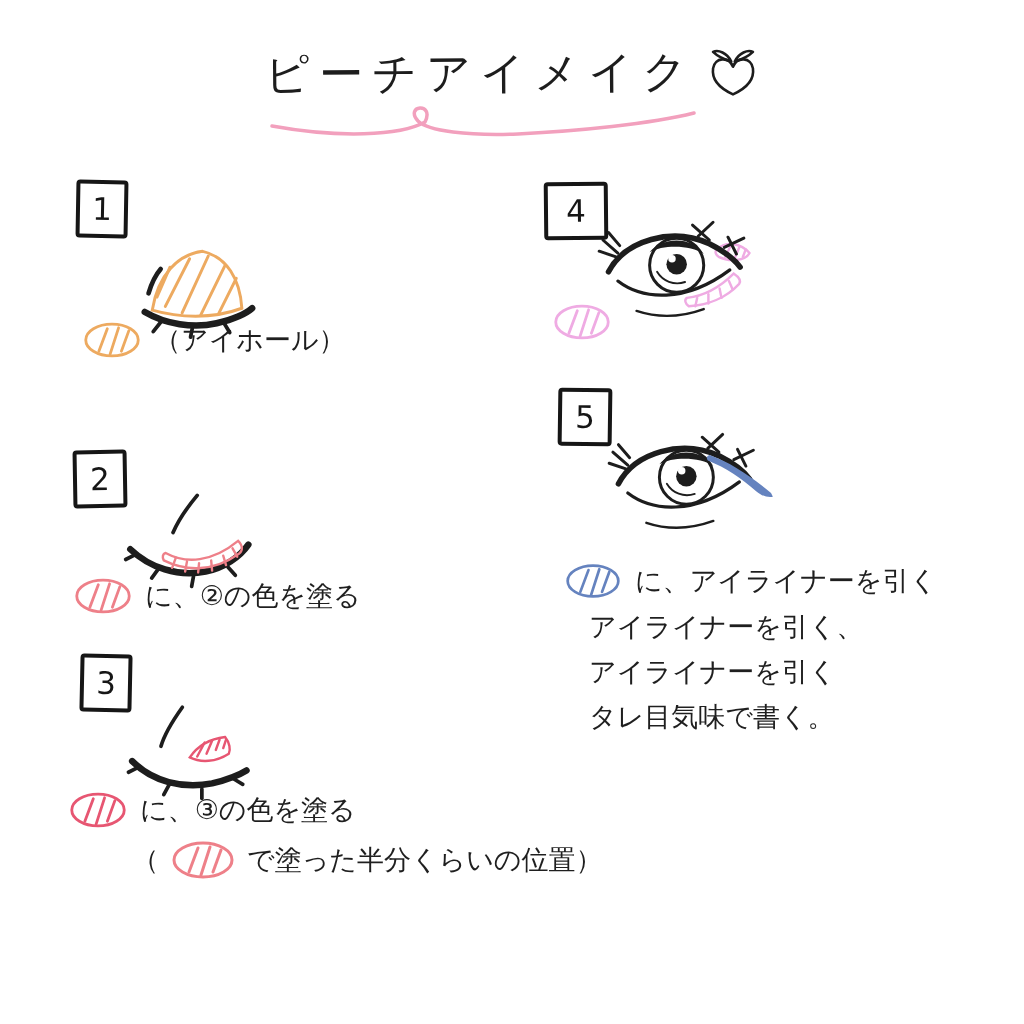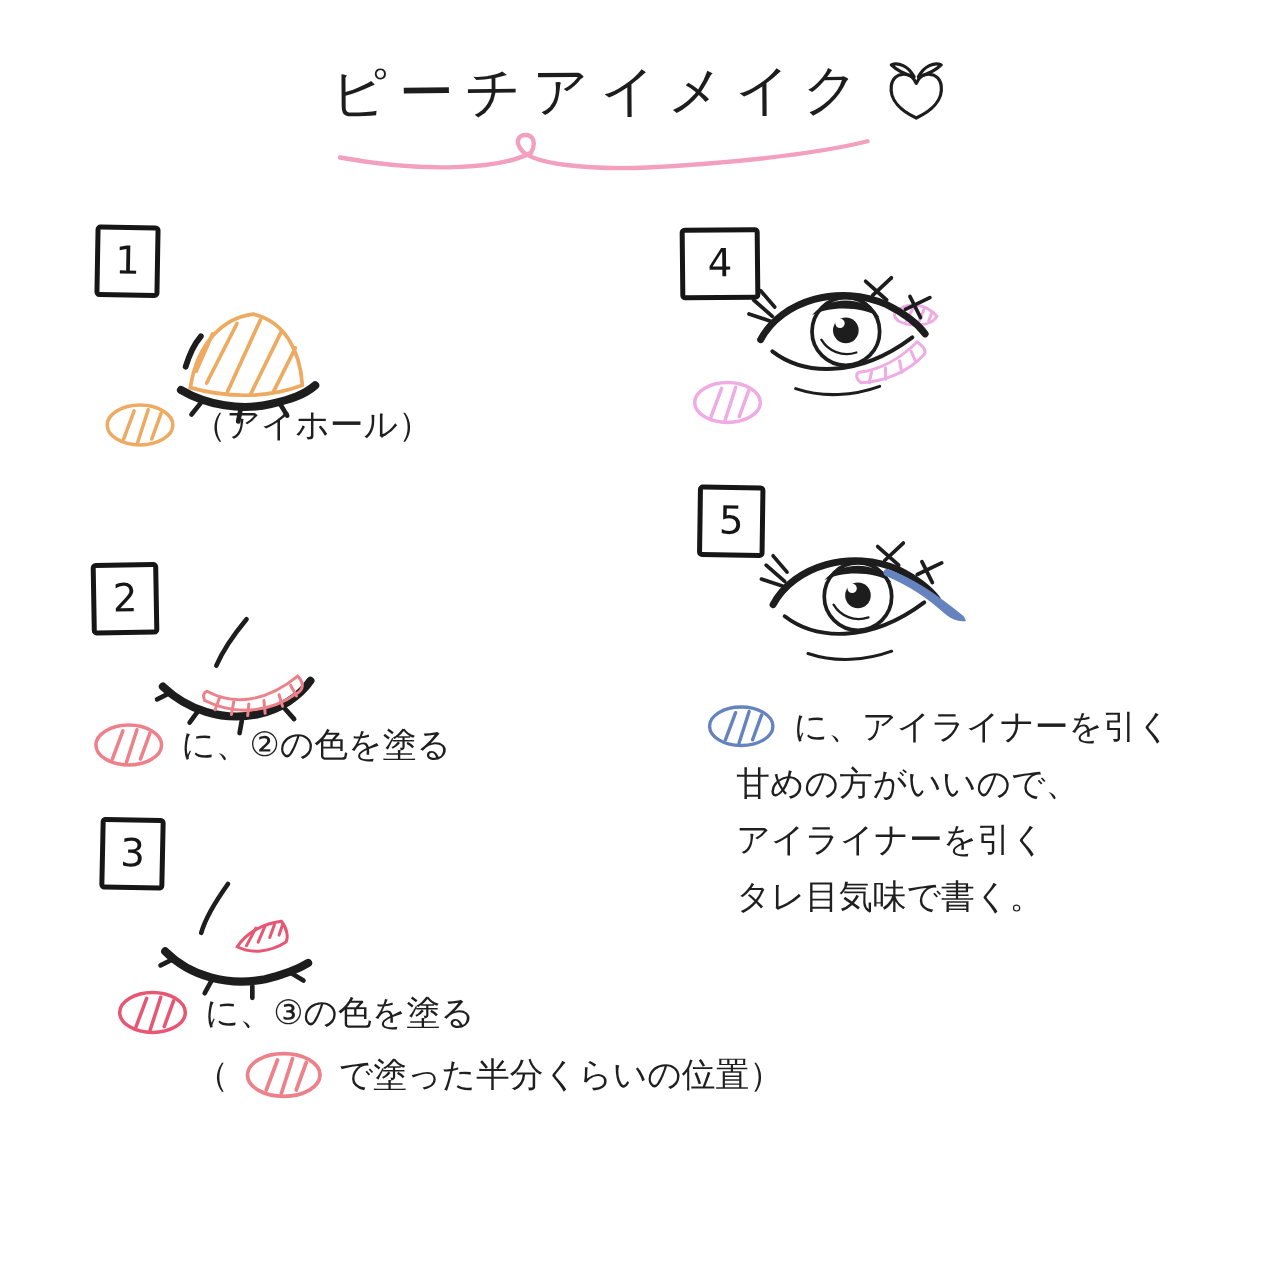--- a/index.html
+++ b/index.html
@@ -131,21 +131,21 @@
   </g>
   <g fill="none" stroke-width="2.6" stroke-linecap="round" stroke="#e75672">
     <path d="M88,66 C96,54 110,46 126,44 C131,50 132,58 130,62 C116,71 100,72 88,66 Z"></path>
     <line x1="96" y1="65" x2="104" y2="50"></line>
     <line x1="106" y1="62" x2="112" y2="48"></line>
     <line x1="116" y1="58" x2="120" y2="47"></line>
     <line x1="124" y1="56" x2="127" y2="47"></line>
   </g>
 </svg>
 
-<div class="abs" style="left:92px;top:790px;text-align:right;">
+<div class="abs" style="left:68px;top:790px;text-align:right;">
   <div class="cap-line">
     <svg class="swatch" width="60" height="40" viewBox="0 0 64 42">
       <g fill="none" stroke-width="3" stroke-linecap="round" stroke="#e75672">
         <ellipse cx="32" cy="21" rx="28" ry="17"></ellipse>
         <line x1="18" y1="33" x2="27" y2="9"></line>
         <line x1="30" y1="36" x2="39" y2="8"></line>
         <line x1="42" y1="33" x2="50" y2="11"></line>
       </g>
     </svg>
     <span>に、③の色を塗る</span>
@@ -247,21 +247,21 @@
       <g fill="none" stroke-width="3" stroke-linecap="round" stroke="#6583bf">
         <ellipse cx="32" cy="21" rx="28" ry="17"></ellipse>
         <line x1="18" y1="33" x2="27" y2="9"></line>
         <line x1="30" y1="36" x2="39" y2="8"></line>
         <line x1="42" y1="33" x2="50" y2="11"></line>
       </g>
     </svg>
     <span>に、アイライナーを引く</span>
   </div>
   <div class="cap-line mt" style="margin-left:26px;">
-    <span>甘めの方がいいので、</span>
+    <span>アイライナーを引く、</span>
   </div>
   <div class="cap-line mt" style="margin-left:26px;">
     <span>アイライナーを引く</span>
   </div>
   <div class="cap-line mt" style="margin-left:26px;align-items:flex-end;">
     <span>タレ目気味で書く。</span>
   </div>
 </div>
 
 </body></html>

